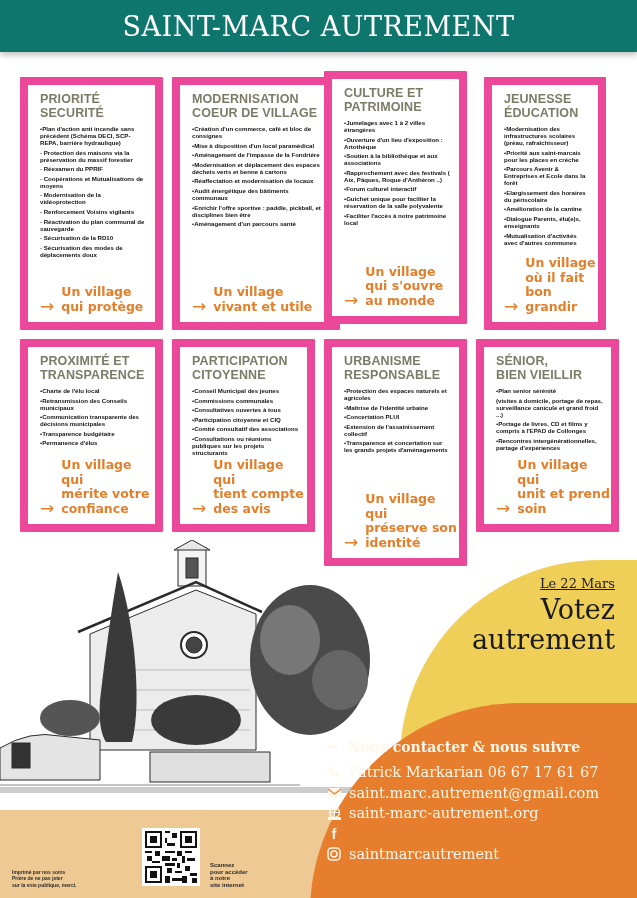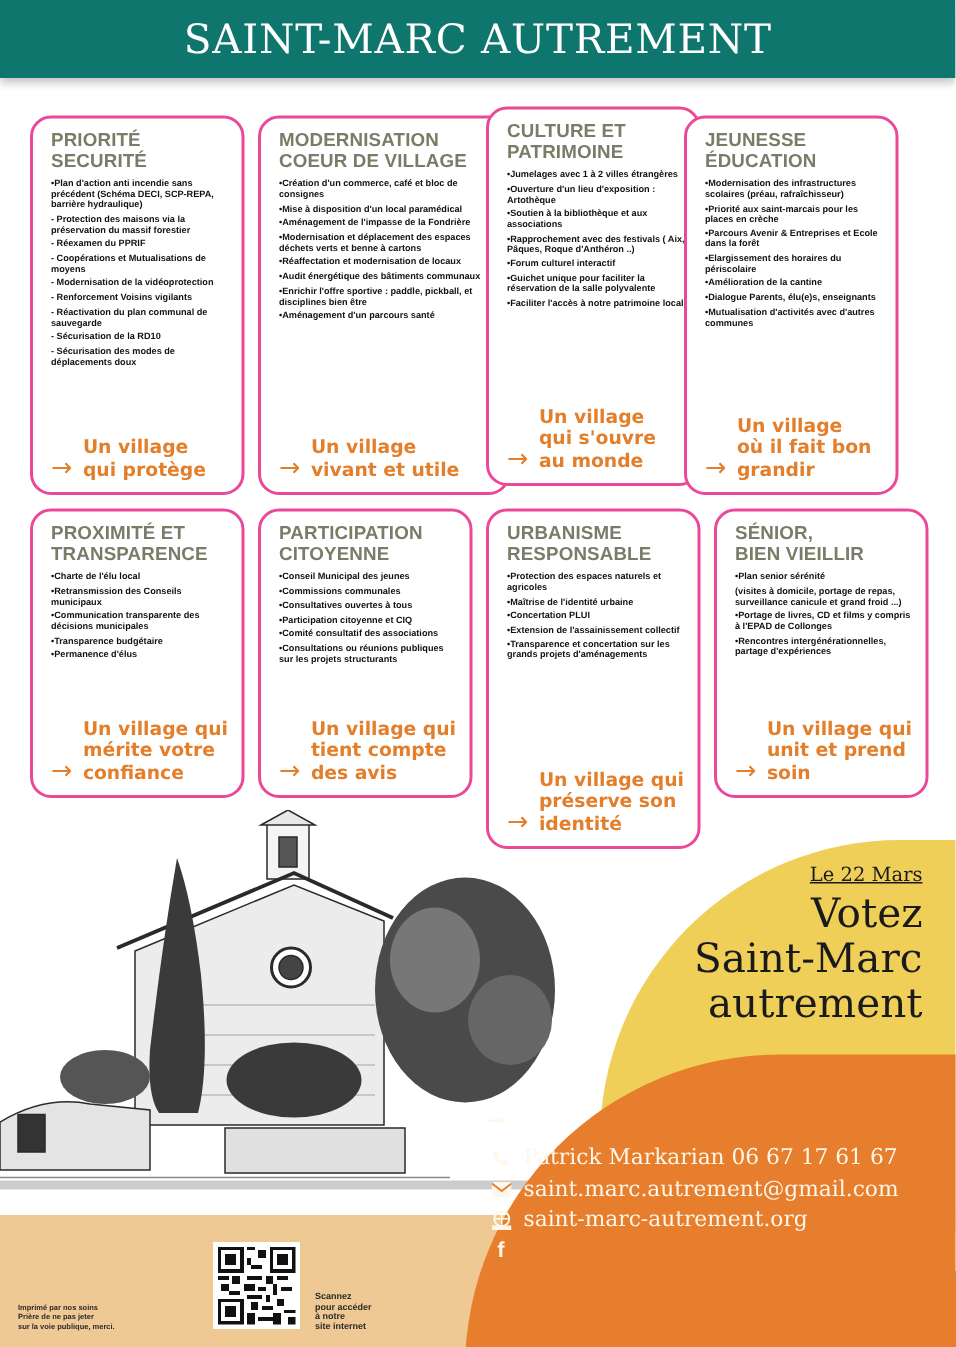--- a/index.html
+++ b/index.html
@@ -12,22 +12,22 @@
     box-shadow: 0 3px 6px rgba(0,0,0,0.25);
     display: flex; align-items: center; justify-content: center;
   }
   .header h1 {
     font-family: "DejaVu Serif", serif; font-weight: normal;
     color: #ffffff; font-size: 27px; letter-spacing: 0.5px;
   }
 
   .card {
     position: absolute;
-    border: 2px solid #ec4899;
-    border-radius: 14px;
+    border: 8px solid #ec4899;
+    border-radius: 1px;
     background: #ffffff;
     padding: 7px 8px 0 12px;
   }
   .card-title {
     font-family: "Liberation Sans", sans-serif;
     font-weight: bold; color: #7a7c68; font-size: 12.5px;
     line-height: 14px; text-transform: uppercase; margin-bottom: 5px;
     letter-spacing: 0.1px;
   }
   .card-items { list-style: none; }
@@ -174,21 +174,21 @@
   <div class="tagline">
     <span class="arrow">→</span>
     <div class="tag-text">
         <div>Un village</div>
         <div>qui s'ouvre</div>
         <div>au monde</div>
       </div>
   </div>
 </div>
 
-<div class="card" style="left:456px; top:77px; width:143px; height:253px;">
+<div class="card" style="left:484px; top:77px; width:122px; height:253px;">
   <div class="card-title">
       <div>JEUNESSE</div>
       <div>ÉDUCATION</div>
     </div>
   <ul class="card-items">
     <li>•Modernisation des infrastructures scolaires (préau, rafraîchisseur)</li>
       <li>•Priorité aux saint-marcais pour les places en crèche</li>
       <li>•Parcours Avenir &amp; Entreprises et Ecole dans la forêt</li>
     <li>•Elargissement des horaires du périscolaire</li>
       <li>•Amélioration de la cantine</li>
@@ -325,29 +325,29 @@
     <ellipse cx="340" cy="140" rx="28" ry="30" fill="#666"></ellipse>
     <ellipse cx="196" cy="180" rx="45" ry="25" fill="#3a3a3a"></ellipse>
     <ellipse cx="70" cy="178" rx="30" ry="18" fill="#555"></ellipse>
 
     <path d="M0 250 H380" stroke="#ccc" stroke-width="6"></path>
   </svg>
 
   <div class="vote">
     <div class="date">Le 22 Mars</div>
     <div class="line">Votez</div>
-    <div class="line">Saint-Marc</div>
     <div class="line">autrement</div>
   </div>
 
   <div class="orange-blob"></div>
 
   <div class="contact">
     <div class="ctitle">
       <span class="arrow">→</span>
+      <span>Nous contacter &amp; nous suivre</span>
     </div>
     <div class="crow">
       <span class="ci">
         <svg width="12" height="12" viewBox="0 0 12 12">
             <path d="M2 1 L4 1 L5 4 L3.5 5 Q5 8 7 8.5 L8 7 L11 8 L11 10 Q10 11.5 8 11 Q2 9 1 3 Q1 1.5 2 1 Z" fill="#fff7ea"></path>
           </svg>
       </span>
       <span>Patrick Markarian 06 67 17 61 67</span>
     </div>
     <div class="crow">
@@ -364,20 +364,29 @@
         <svg width="13" height="13" viewBox="0 0 13 13">
             <circle cx="6.5" cy="5.5" r="5" fill="none" stroke="#fff7ea" stroke-width="1.3"></circle>
             <path d="M1.5 5.5 H11.5 M6.5 0.5 V10.5" stroke="#fff7ea"></path>
             <rect x="0" y="10" width="13" height="3" fill="#fff7ea"></rect>
           </svg>
       </span>
       <span>saint-marc-autrement.org</span>
     </div>
     <div class="crow">
       <span class="ci" style="font-weight:bold;font-family:'Liberation Sans',sans-serif;">f</span>
+    </div>
+    <div class="crow">
+      <span class="ci">
+        <svg width="14" height="14" viewBox="0 0 14 14">
+            <rect x="1" y="1" width="12" height="12" rx="3.5" fill="none" stroke="#fff7ea" stroke-width="1.5"></rect>
+            <circle cx="7" cy="7" r="3" fill="none" stroke="#fff7ea" stroke-width="1.5"></circle>
+          </svg>
+      </span>
+      <span>saintmarcautrement</span>
     </div>
   </div>
 
   <div class="qr">
     <svg width="52" height="52" viewBox="0 0 21 21" shape-rendering="crispEdges">
       <rect x="0" y="0" width="7" height="7" fill="#111"></rect>
         <rect x="1" y="1" width="5" height="5" fill="#fff"></rect>
         <rect x="2" y="2" width="3" height="3" fill="#111"></rect>
       <rect x="14" y="0" width="7" height="7" fill="#111"></rect>
         <rect x="15" y="1" width="5" height="5" fill="#fff"></rect>

